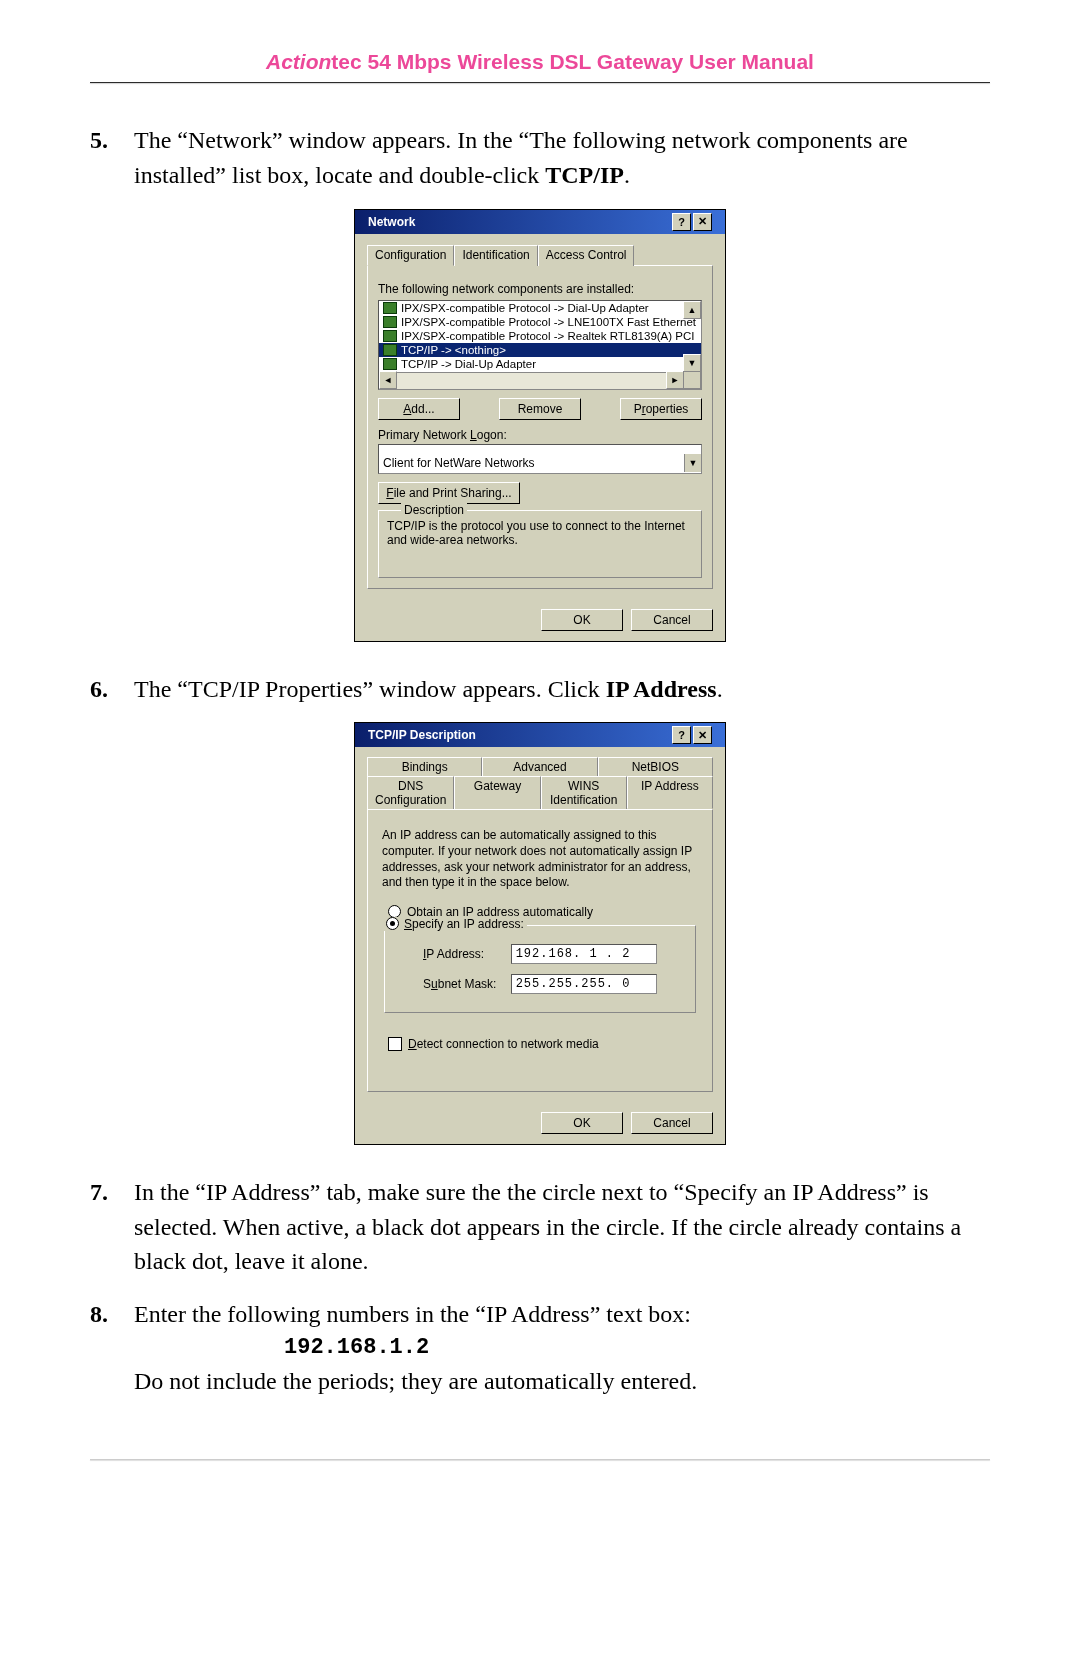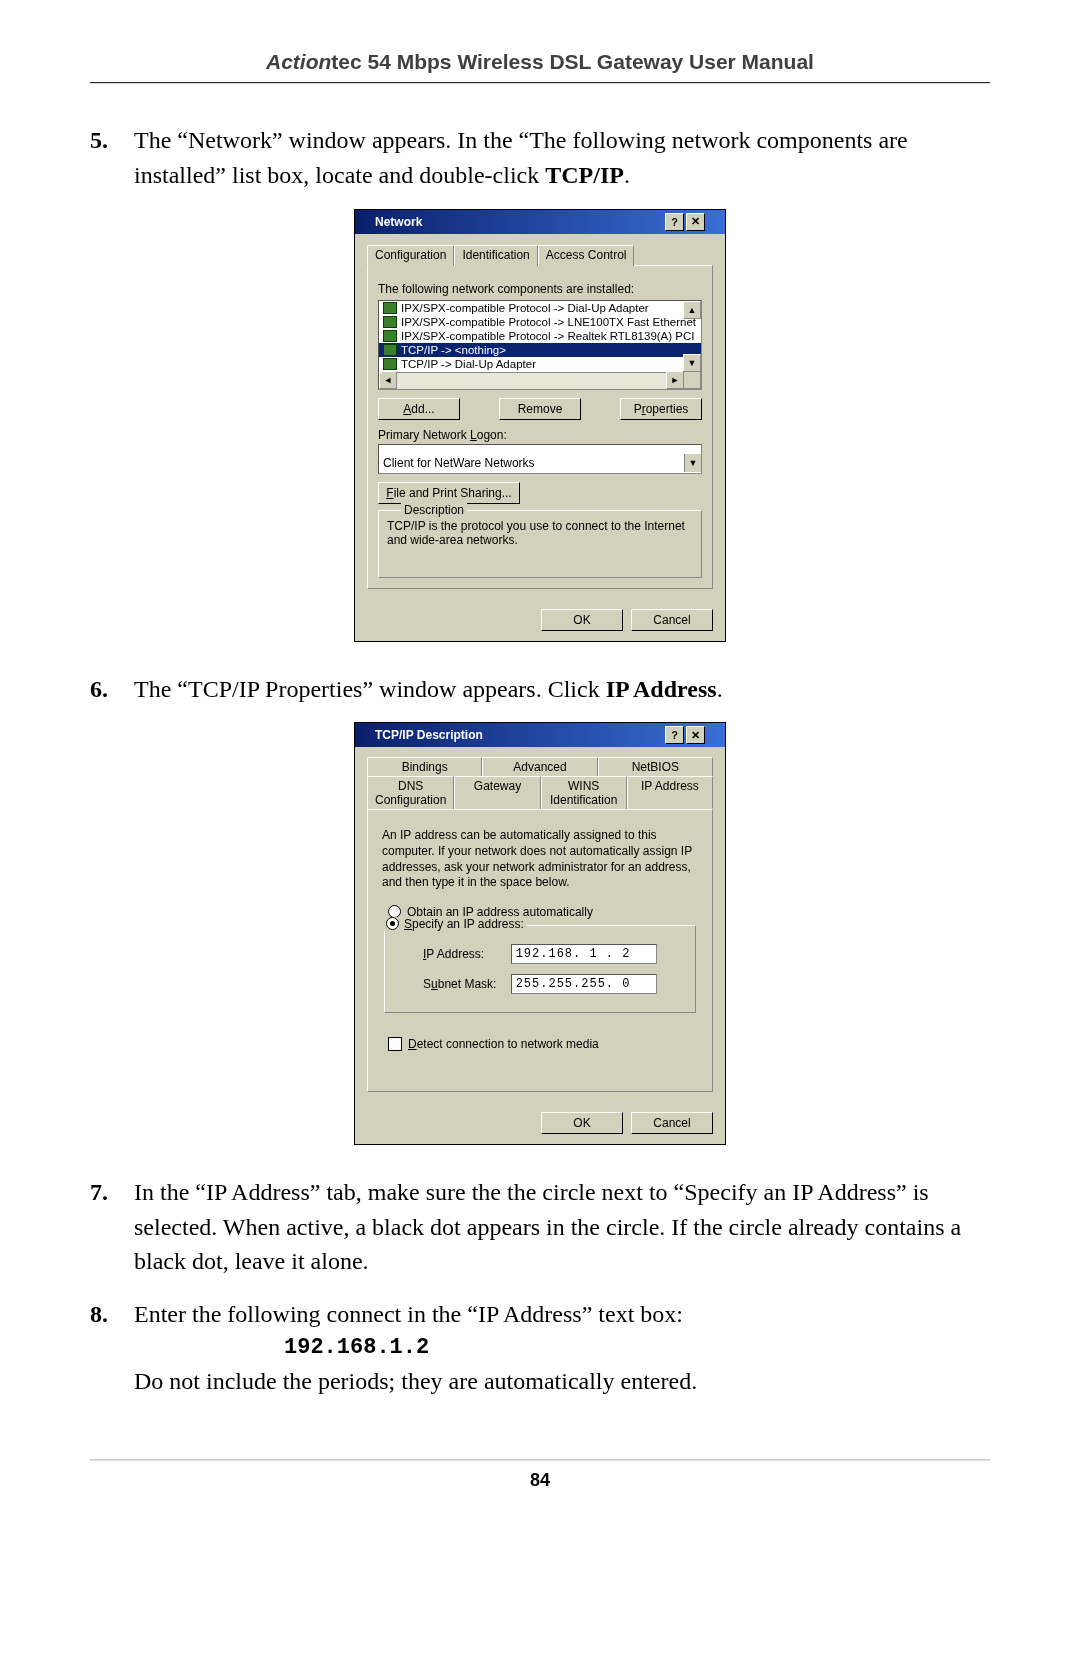--- a/index.html
+++ b/index.html
@@ -13,21 +13,21 @@
   .page {
     width: 1080px;
     padding: 50px 90px 30px 90px;
     box-sizing: border-box;
   }
   .header-title {
     text-align: center;
     font-family: Verdana, Arial, sans-serif;
     font-size: 21px;
     font-weight: bold;
-    color: #404040;
+    color: #ec4899;
     margin-bottom: 8px;
   }
   .header-title .italic { font-style: italic; }
   .header-title .normal { font-weight: bold; }
   .hr-line {
     height: 1px;
     background: linear-gradient(to bottom, #000 0%, #000 30%, #999 100%);
     box-shadow: 0 1px 1px rgba(0,0,0,0.2);
     margin-bottom: 40px;
   }
@@ -64,21 +64,21 @@
     font-size:12px;
     color:#000;
   }
   .titlebar {
     background:linear-gradient(to right,#0a1f6b,#3a6fd8);
     color:#fff;
     font-weight:bold;
     display:flex;
     align-items:center;
     justify-content:space-between;
-    padding:2px 20px;
+    padding:2px 13px;
     height:20px;
   }
   .titlebar-buttons { display:flex; gap:2px; }
   .tb-btn {
     width:17px; height:16px;
     background:#d2d1bb;
     border:1px solid #000;
     border-top-color:#fff; border-left-color:#fff;
     font-size:11px; font-weight:bold;
     display:flex; align-items:center; justify-content:center;
@@ -362,22 +362,21 @@
   </div>
 
   <div class="step">
     <div class="step-num">7.</div>
     <div class="step-body">In the “IP Address” tab, make sure the the circle next to “Specify an IP Address” is selected. When active, a black dot appears in the circle. If the circle already contains a black dot, leave it alone.</div>
   </div>
 
   <div class="step" style="margin-top:18px;">
     <div class="step-num">8.</div>
     <div class="step-body">
-      <span>Enter the following connect in the “IP Address” text box:</span>
+      <span>Enter the following numbers in the “IP Address” text box:</span>
       <span class="code">192.168.1.2</span>
       <span>Do not include the periods; they are automatically entered.</span>
     </div>
   </div>
 
   <div class="footer-hr"></div>
-  <div class="page-num">84</div>
 
 </div>
 
 </body></html>

